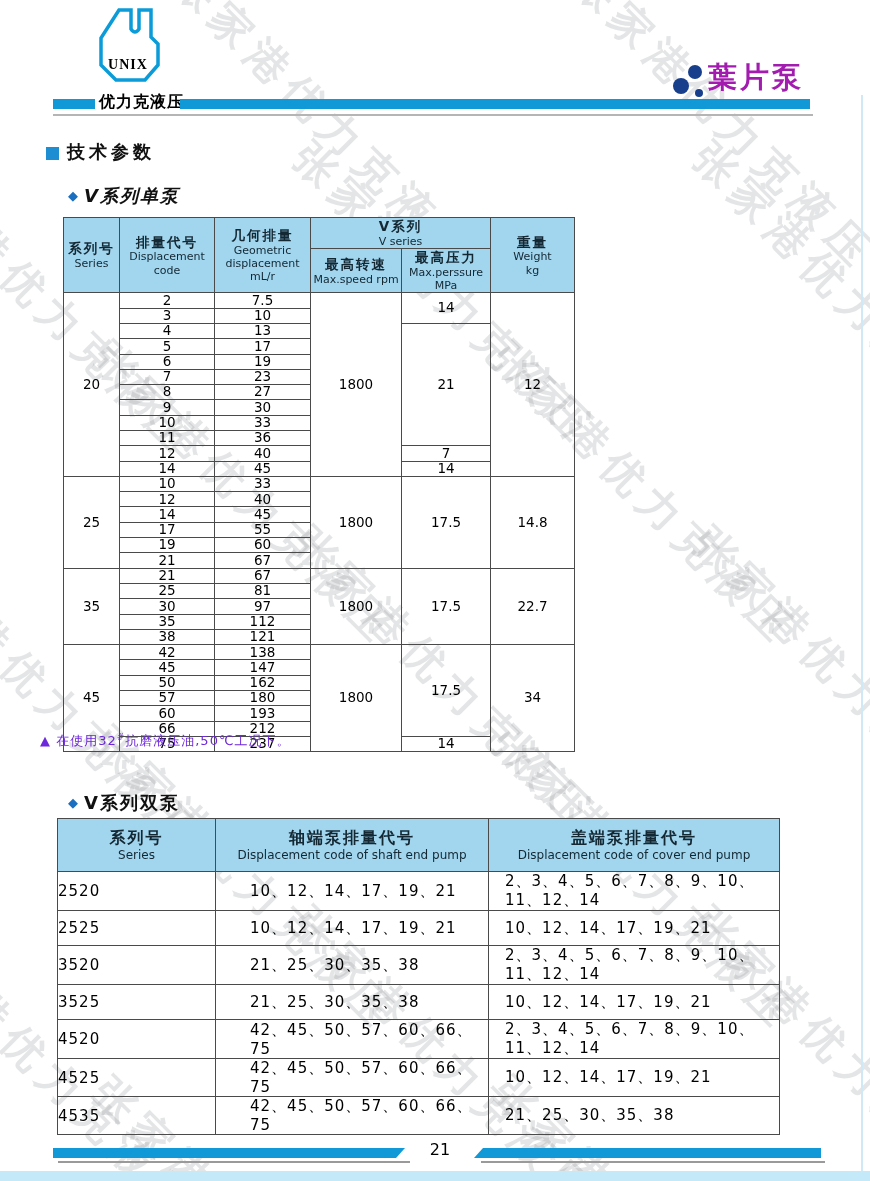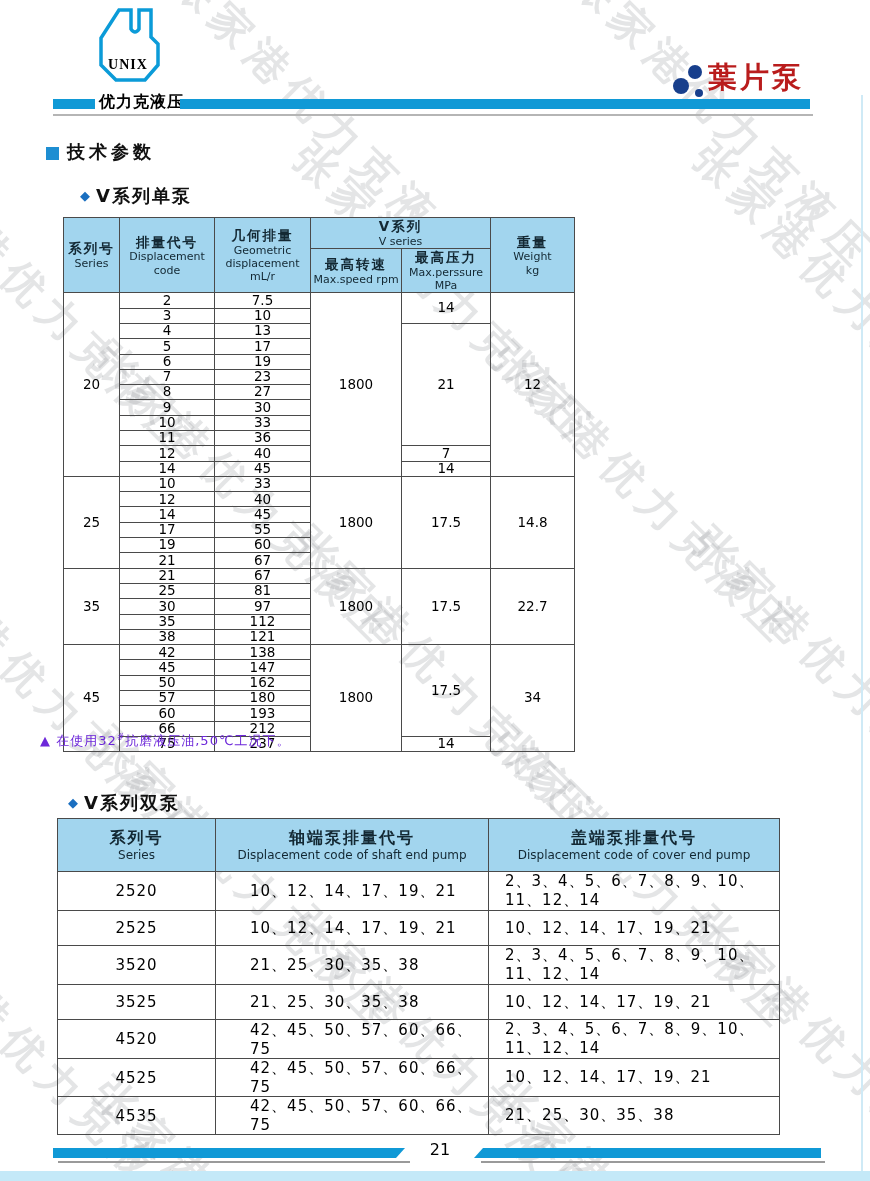--- a/index.html
+++ b/index.html
@@ -16,52 +16,52 @@
   }
   .content{position:absolute;inset:0;z-index:1;}
   
   .logo-svg{position:absolute;left:90px;top:7px;}
   .logo-unix-text{font-family:"Liberation Serif","DejaVu Serif",serif;font-weight:bold;font-size:14px;letter-spacing:1px;}
   .brand-sub{position:absolute;left:99px;top:92px;font-size:16px;font-weight:bold;color:#000;letter-spacing:1px;}
   .hbar{position:absolute;height:10px;background:#1099d6;}
   .hbar.left{left:53px;top:99px;width:42px;}
   .hbar.right{left:180px;top:99px;width:630px;}
   .hline{position:absolute;left:53px;top:114px;width:760px;height:2px;background:#b5b5b5;}
-  .page-title{position:absolute;left:708px;top:58px;font-size:29px;font-weight:bold;color:#b91c1c;letter-spacing:3px;}
+  .page-title{position:absolute;left:708px;top:58px;font-size:29px;font-weight:bold;color:#a21caf;letter-spacing:3px;}
   .dot{position:absolute;border-radius:50%;background:#183f8c;}
   .dot.d1{left:673px;top:78px;width:16px;height:16px;}
   .dot.d2{left:688px;top:65px;width:14px;height:14px;}
   .dot.d3{left:695px;top:89px;width:8px;height:8px;}
   .right-edge{position:absolute;left:861px;top:95px;width:2px;height:1086px;background:#cfeaf6;}
   .bottom-strip{position:absolute;left:0;top:1171px;width:870px;height:10px;background:#c4e9f8;}
   
   .sec-square{position:absolute;left:46px;top:147px;width:13px;height:13px;background:#1e8ed2;}
   .sec-title{position:absolute;left:67px;top:140px;font-size:18px;font-weight:bold;letter-spacing:4px;}
   .sub-title{position:absolute;font-size:18px;font-weight:bold;letter-spacing:2px;}
   .sub-title .dia{color:#1a6fc0;font-size:13px;vertical-align:2px;margin-right:4px;}
-  .t1-title{left:80px;top:184px;}
+  .t1-title{left:68px;top:184px;font-style:italic;}
   .t2-title{left:68px;top:791px;text-align:right;}
   
   .t1-wrap{position:absolute;left:63px;top:217px;width:511px;}
   table{border-collapse:collapse;table-layout:fixed;width:100%;background:transparent;}
   td,th{border:1px solid #4a4a4a;padding:0;}
   th{background:#a2d5ee;font-weight:normal;vertical-align:middle;}
   .hz{font-size:13.5px;font-weight:bold;letter-spacing:2px;color:#132833;line-height:1.25;}
   .he{font-size:11px;color:#132833;white-space:pre-line;line-height:1.2;}
   .t1-wrap td{text-align:center;font-size:13.5px;height:14.3px;line-height:1;color:#000;vertical-align:middle;}
   
   .footnote{position:absolute;left:40px;top:732px;font-size:13px;font-weight:normal;color:#6d28d9;letter-spacing:1px;}
   .footnote sup{font-size:9px;}
   
   .t2-wrap{position:absolute;left:57px;top:818px;width:722px;}
   .t2-wrap th{height:52px;}
   .t2-wrap .hz{font-size:16px;letter-spacing:2px;}
   .t2-wrap .he{font-size:12px;}
   .t2-wrap td{height:34px;font-size:15px;color:#000;vertical-align:middle;letter-spacing:1px;}
-  .t2-wrap td.c-series{text-align:center;}
+  .t2-wrap td.c-series{text-align:left;}
   .t2-wrap td.c-shaft{padding-left:34px;}
   .t2-wrap td.c-cover{padding-left:16px;}
   
   .fbar{position:absolute;top:1148px;height:10px;background:#1099d6;}
   .fbar.l{left:53px;width:352px;clip-path:polygon(0 0,100% 0,calc(100% - 9px) 100%,0 100%);}
   .fbar.r{left:474px;width:347px;clip-path:polygon(9px 0,100% 0,100% 100%,0 100%);}
   .fline{position:absolute;top:1161px;height:1.5px;background:#9a9a9a;}
   .fline.l{left:58px;width:352px;}
   .fline.r{left:481px;width:344px;}
   .page-num{position:absolute;left:417px;top:1140px;width:46px;text-align:center;font-size:16px;color:#000;}

